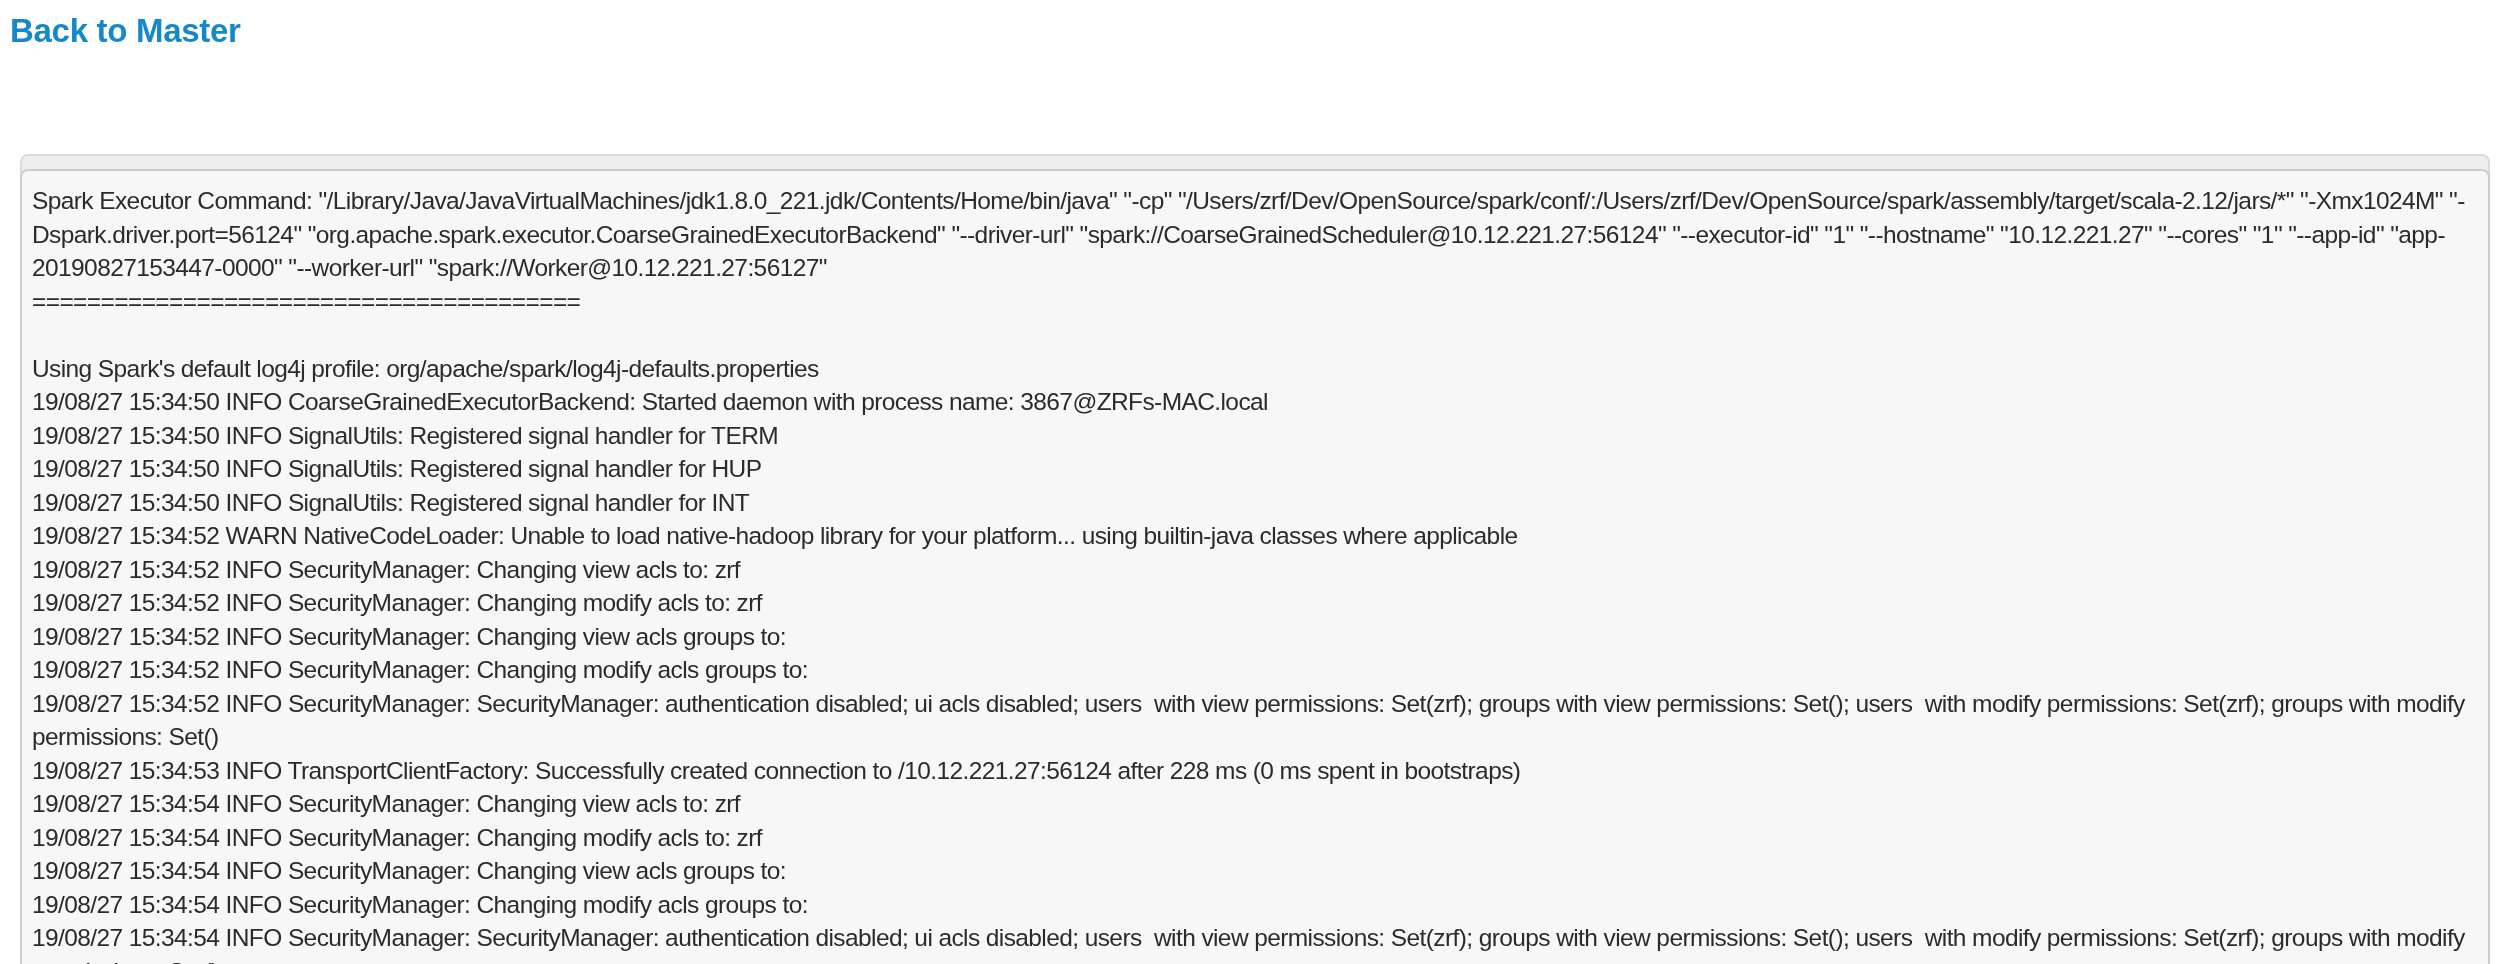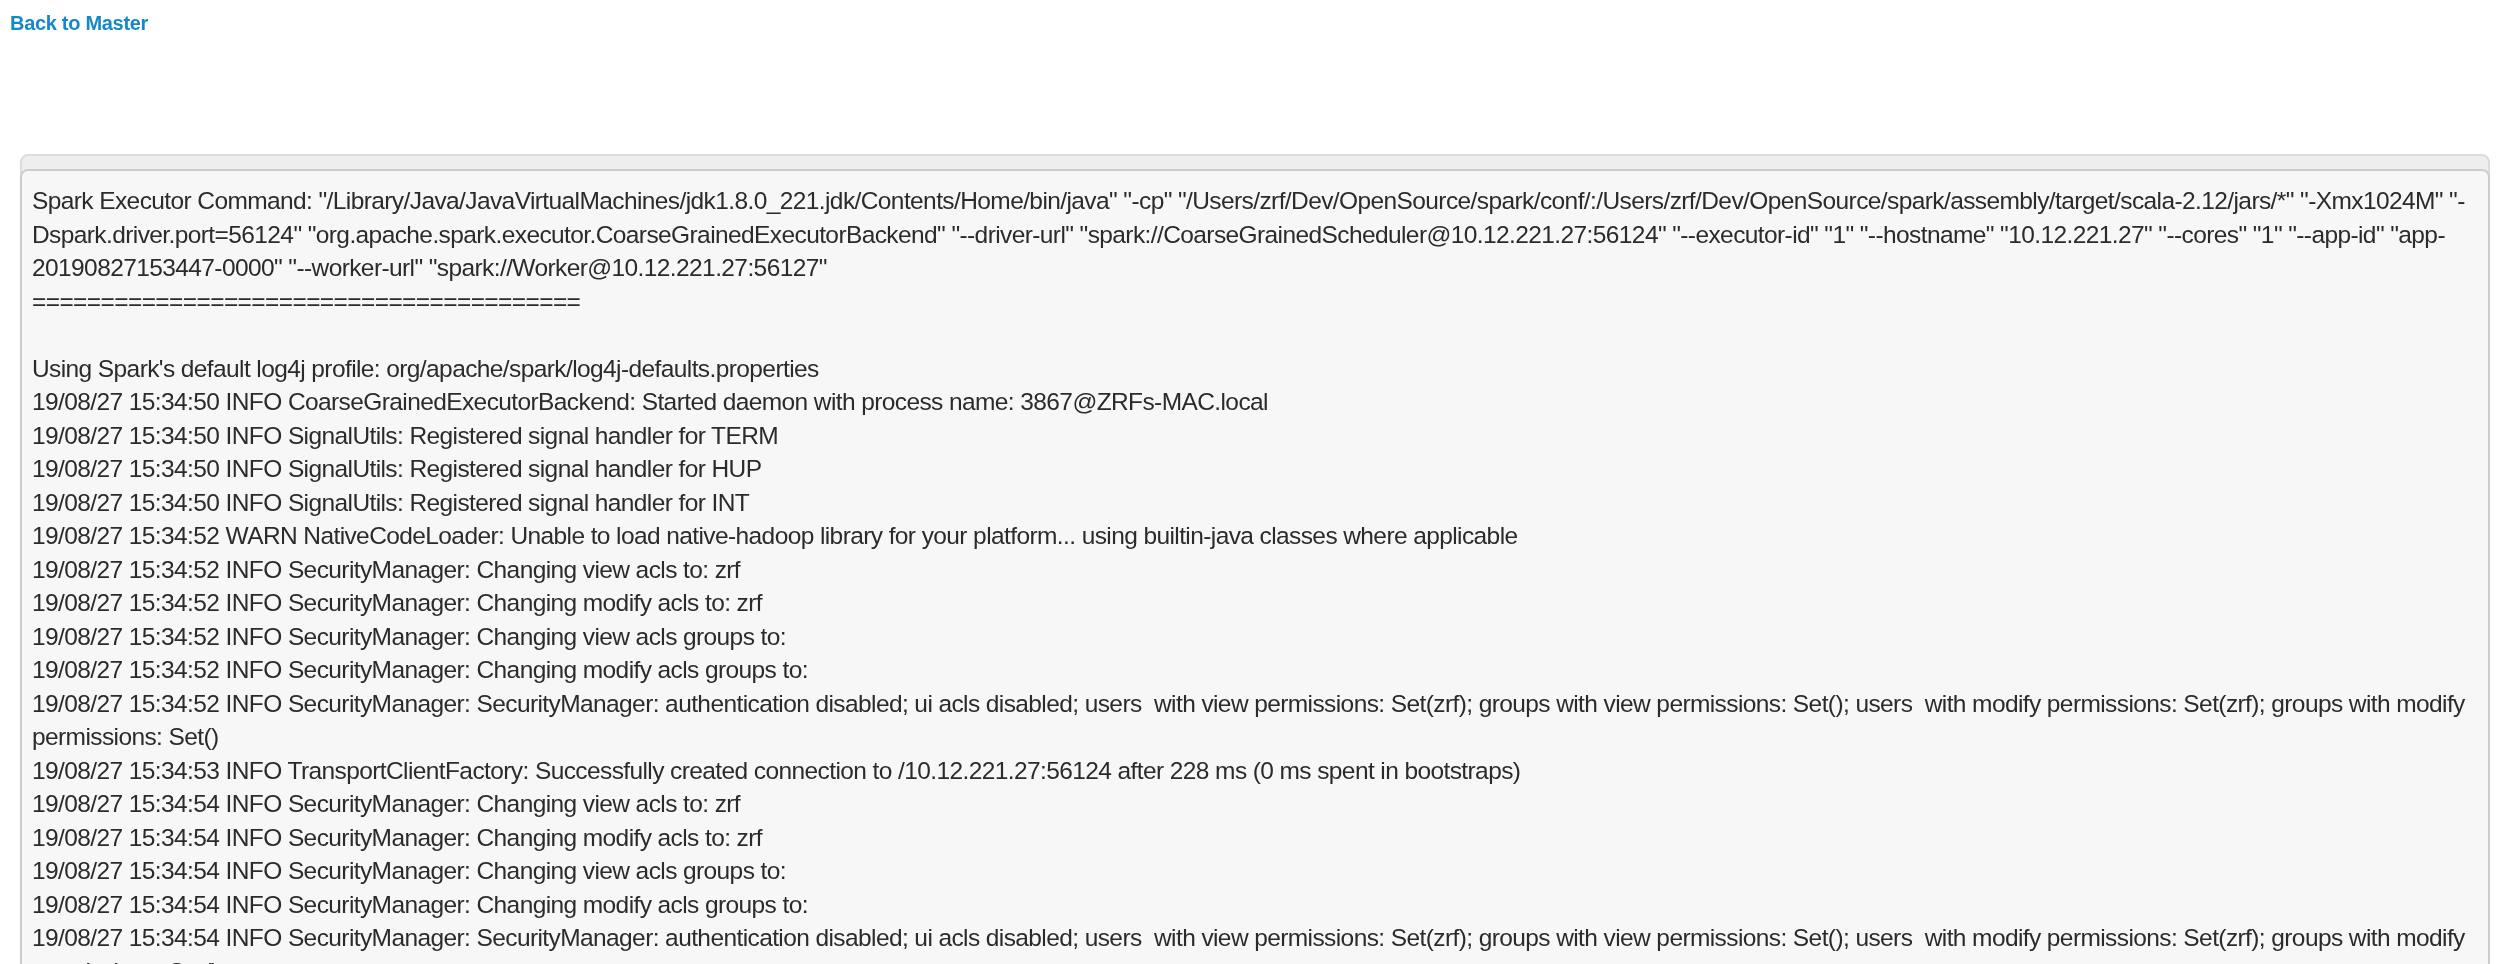--- a/index.html
+++ b/index.html
@@ -18,21 +18,21 @@
     height: 964px;
     overflow: hidden;
     background: #ffffff;
     font-family: "Liberation Sans", "DejaVu Sans", sans-serif;
   }
   .page { position: relative; width: 2510px; height: 964px; }
 
   .back-link {
     display: inline-block;
     margin: 12px 0 0 10px;
-    font-size: 20px;
+    font-size: 33px;
     font-weight: 700;
     color: var(--link-blue);
     text-decoration: none;
     letter-spacing: -0.3px;
   }
   .byte-range {
     margin: 28px 0 0 9px;
     font-size: 29px;
     font-weight: 400;
     color: var(--page-text);

